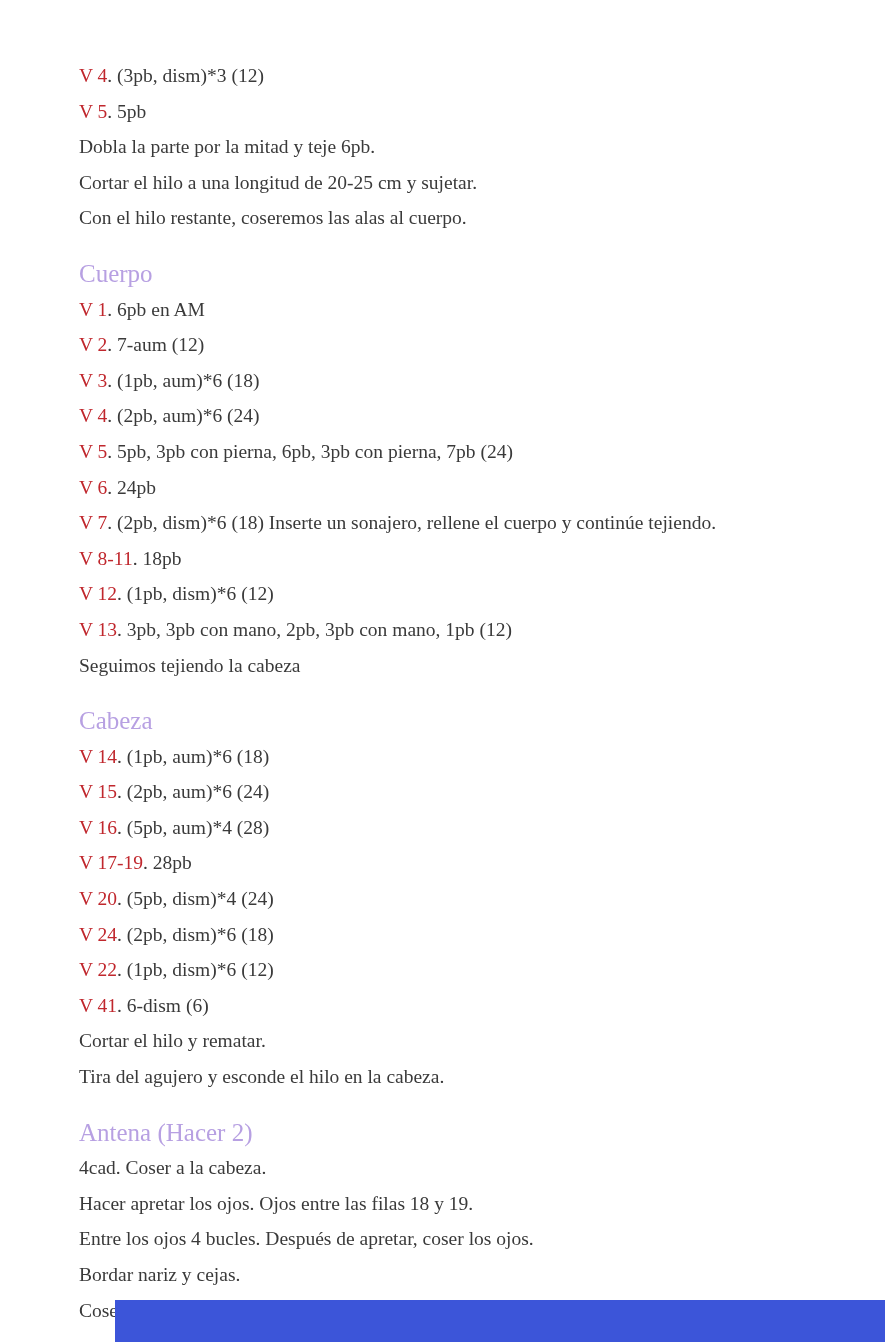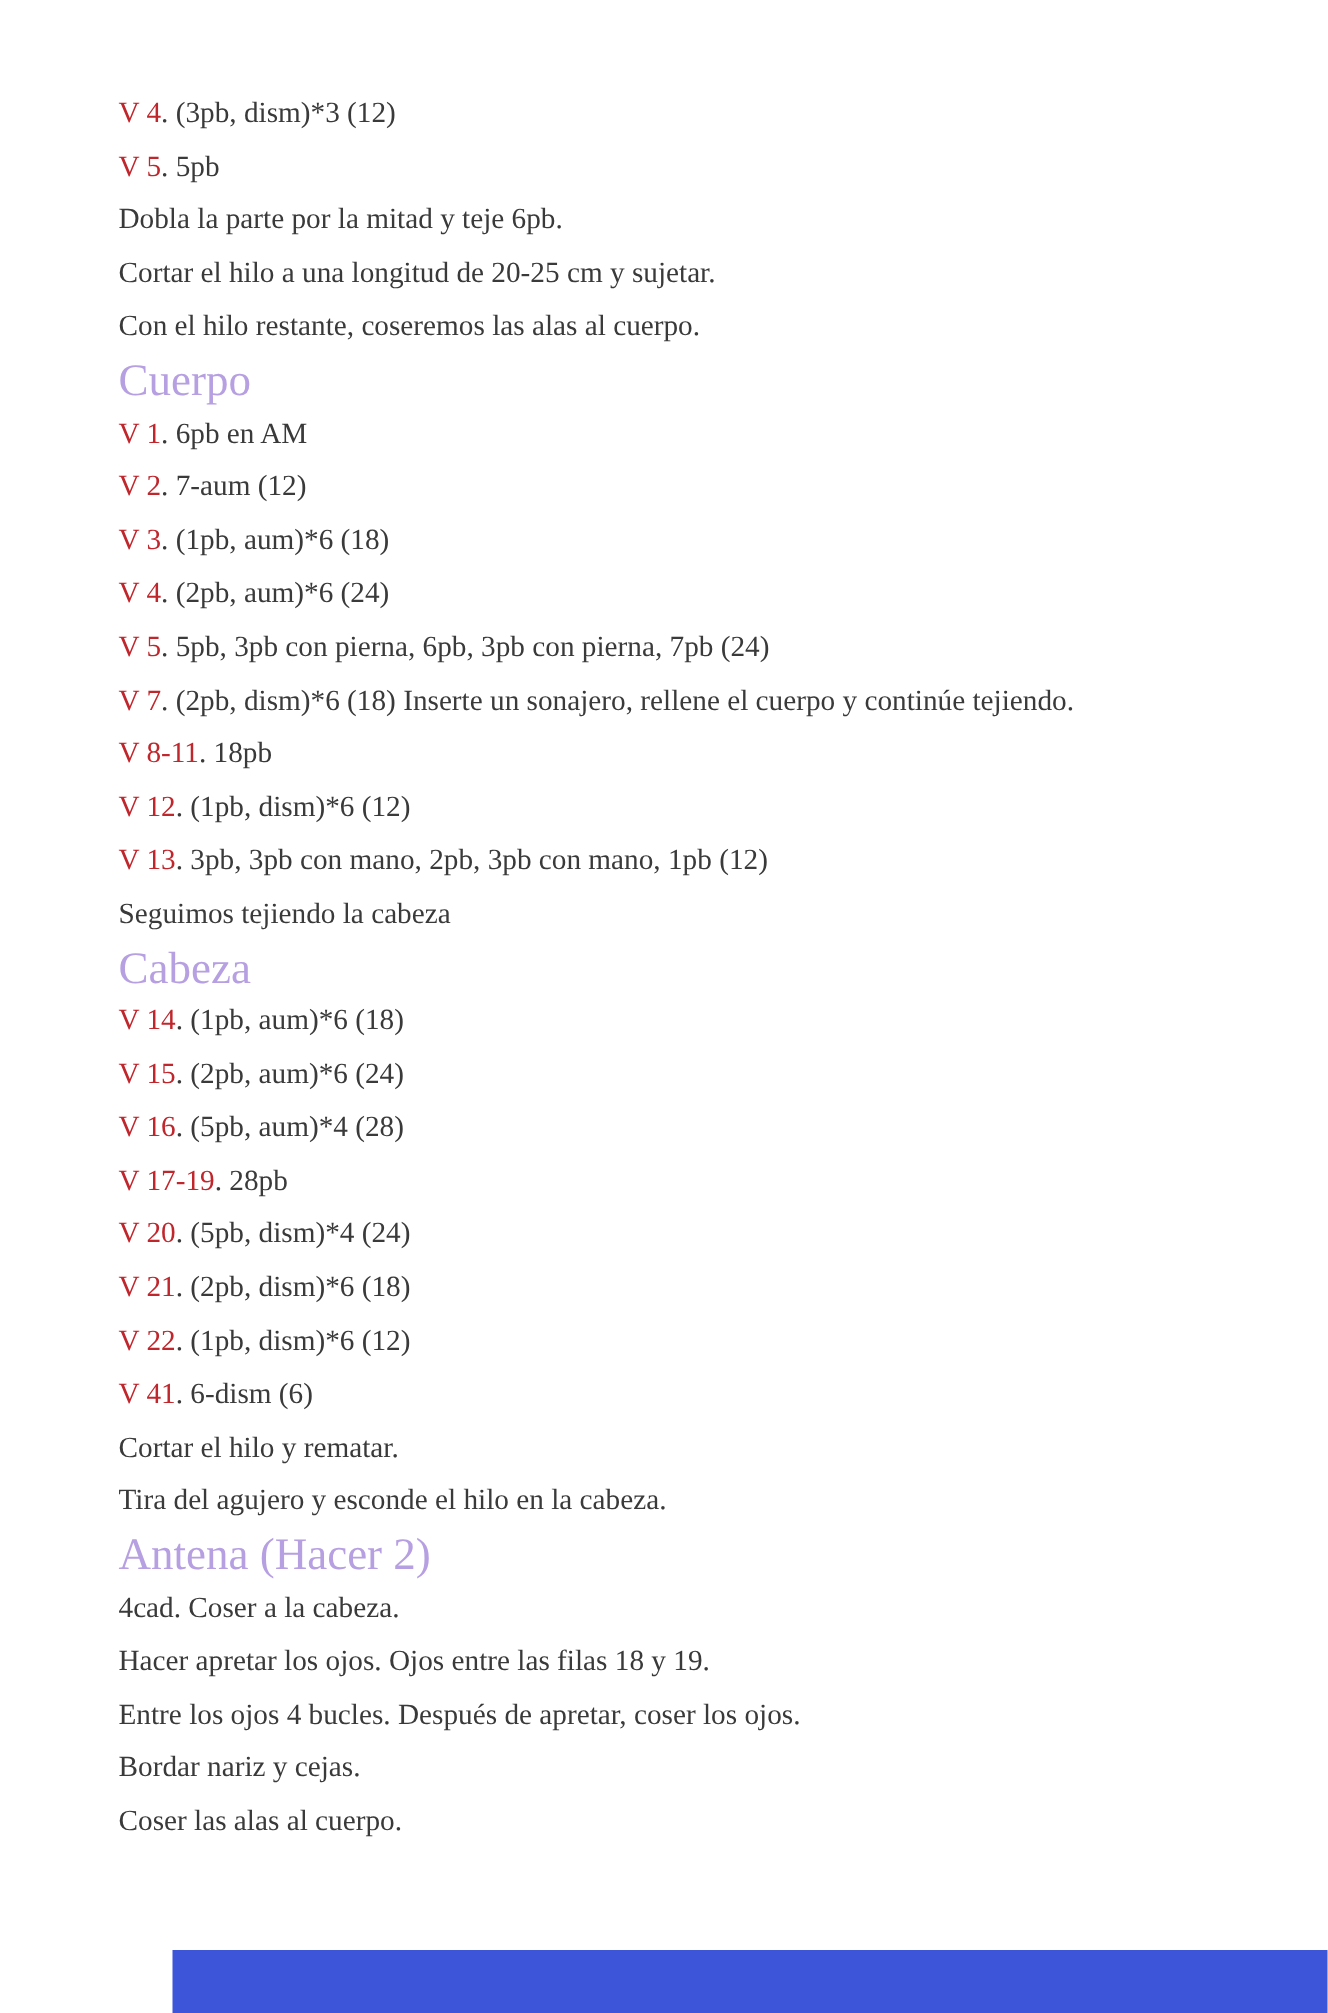--- a/index.html
+++ b/index.html
@@ -24,23 +24,24 @@
     position:absolute;
     left:79px;top:58px;right:6px;
   }
   .line{
     font-size:19.5px;
     line-height:35.6px;
     color:var(--body);
     white-space:nowrap;
   }
   .line.heading{
-    font-size:30px;
+    font-size:25px;
     line-height:35.6px;
     color:var(--heading);
+    margin-top:20px;
   }
   .step-label{
     color:var(--red);
   }
   .bottom-bar{
     position:absolute;
     left:115px;right:0;bottom:0;
     height:42px;
   }
 </style>
@@ -53,32 +54,33 @@
       <div class="line step"><span class="step-label">V 5</span><span>. 5pb</span></div>
       <div class="line para">Dobla la parte por la mitad y teje 6pb.</div>
       <div class="line para">Cortar el hilo a una longitud de 20-25 cm y sujetar.</div>
       <div class="line para">Con el hilo restante, coseremos las alas al cuerpo.</div>
       <div class="line heading">Cuerpo</div>
       <div class="line step"><span class="step-label">V 1</span><span>. 6pb en AM</span></div>
       <div class="line step"><span class="step-label">V 2</span><span>. 7-aum (12)</span></div>
       <div class="line step"><span class="step-label">V 3</span><span>. (1pb, aum)*6 (18)</span></div>
       <div class="line step"><span class="step-label">V 4</span><span>. (2pb, aum)*6 (24)</span></div>
       <div class="line step"><span class="step-label">V 5</span><span>. 5pb, 3pb con pierna, 6pb, 3pb con pierna, 7pb (24)</span></div>
+      <div class="line step"><span class="step-label">V 6</span><span>. 24pb</span></div>
       <div class="line step"><span class="step-label">V 7</span><span>. (2pb, dism)*6 (18) Inserte un sonajero, rellene el cuerpo y continúe tejiendo.</span></div>
       <div class="line step"><span class="step-label">V 8-11</span><span>. 18pb</span></div>
       <div class="line step"><span class="step-label">V 12</span><span>. (1pb, dism)*6 (12)</span></div>
       <div class="line step"><span class="step-label">V 13</span><span>. 3pb, 3pb con mano, 2pb, 3pb con mano, 1pb (12)</span></div>
       <div class="line para">Seguimos tejiendo la cabeza</div>
       <div class="line heading">Cabeza</div>
       <div class="line step"><span class="step-label">V 14</span><span>. (1pb, aum)*6 (18)</span></div>
       <div class="line step"><span class="step-label">V 15</span><span>. (2pb, aum)*6 (24)</span></div>
       <div class="line step"><span class="step-label">V 16</span><span>. (5pb, aum)*4 (28)</span></div>
       <div class="line step"><span class="step-label">V 17-19</span><span>. 28pb</span></div>
       <div class="line step"><span class="step-label">V 20</span><span>. (5pb, dism)*4 (24)</span></div>
-      <div class="line step"><span class="step-label">V 21</span><span>. (2pb, dism)*6 (18)</span></div>
+      <div class="line step"><span class="step-label">V 24</span><span>. (2pb, dism)*6 (18)</span></div>
       <div class="line step"><span class="step-label">V 22</span><span>. (1pb, dism)*6 (12)</span></div>
       <div class="line step"><span class="step-label">V 41</span><span>. 6-dism (6)</span></div>
       <div class="line para">Cortar el hilo y rematar.</div>
       <div class="line para">Tira del agujero y esconde el hilo en la cabeza.</div>
       <div class="line heading">Antena (Hacer 2)</div>
       <div class="line para">4cad. Coser a la cabeza.</div>
       <div class="line para">Hacer apretar los ojos. Ojos entre las filas 18 y 19.</div>
       <div class="line para">Entre los ojos 4 bucles. Después de apretar, coser los ojos.</div>
       <div class="line para">Bordar nariz y cejas.</div>
       <div class="line para">Coser las alas al cuerpo.</div>

